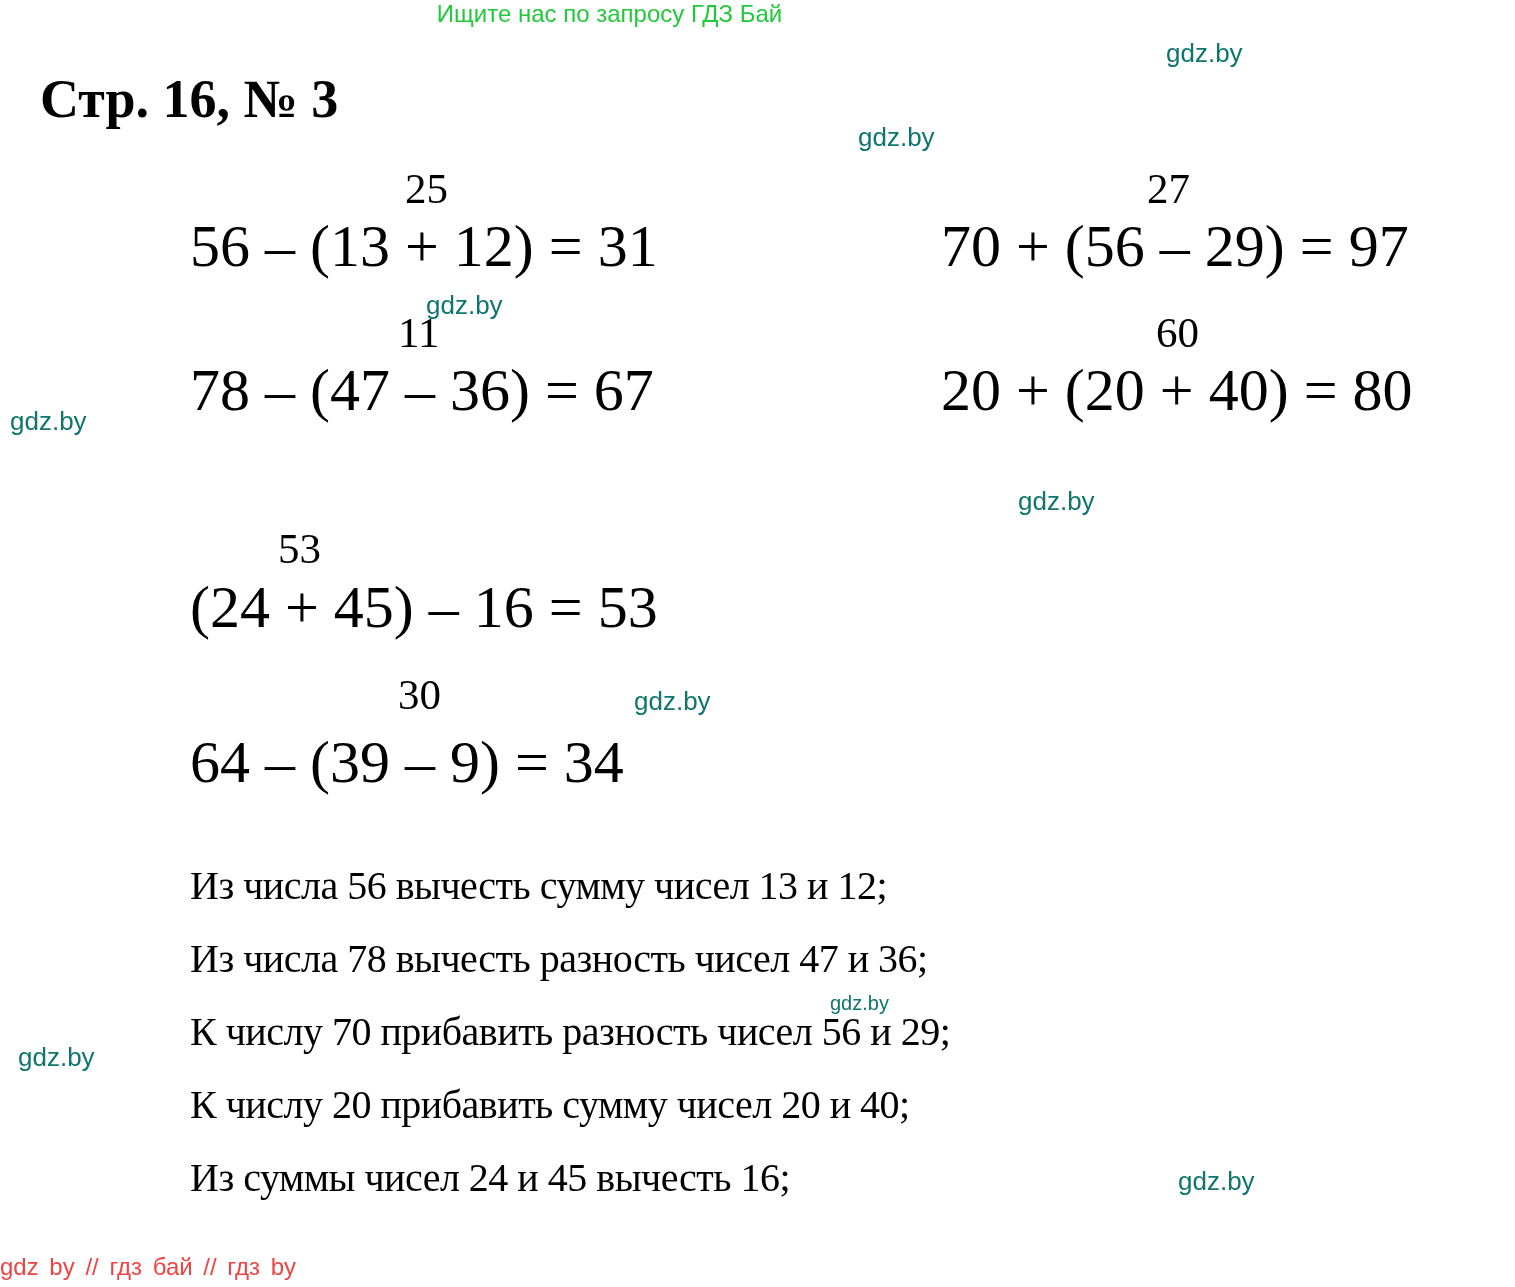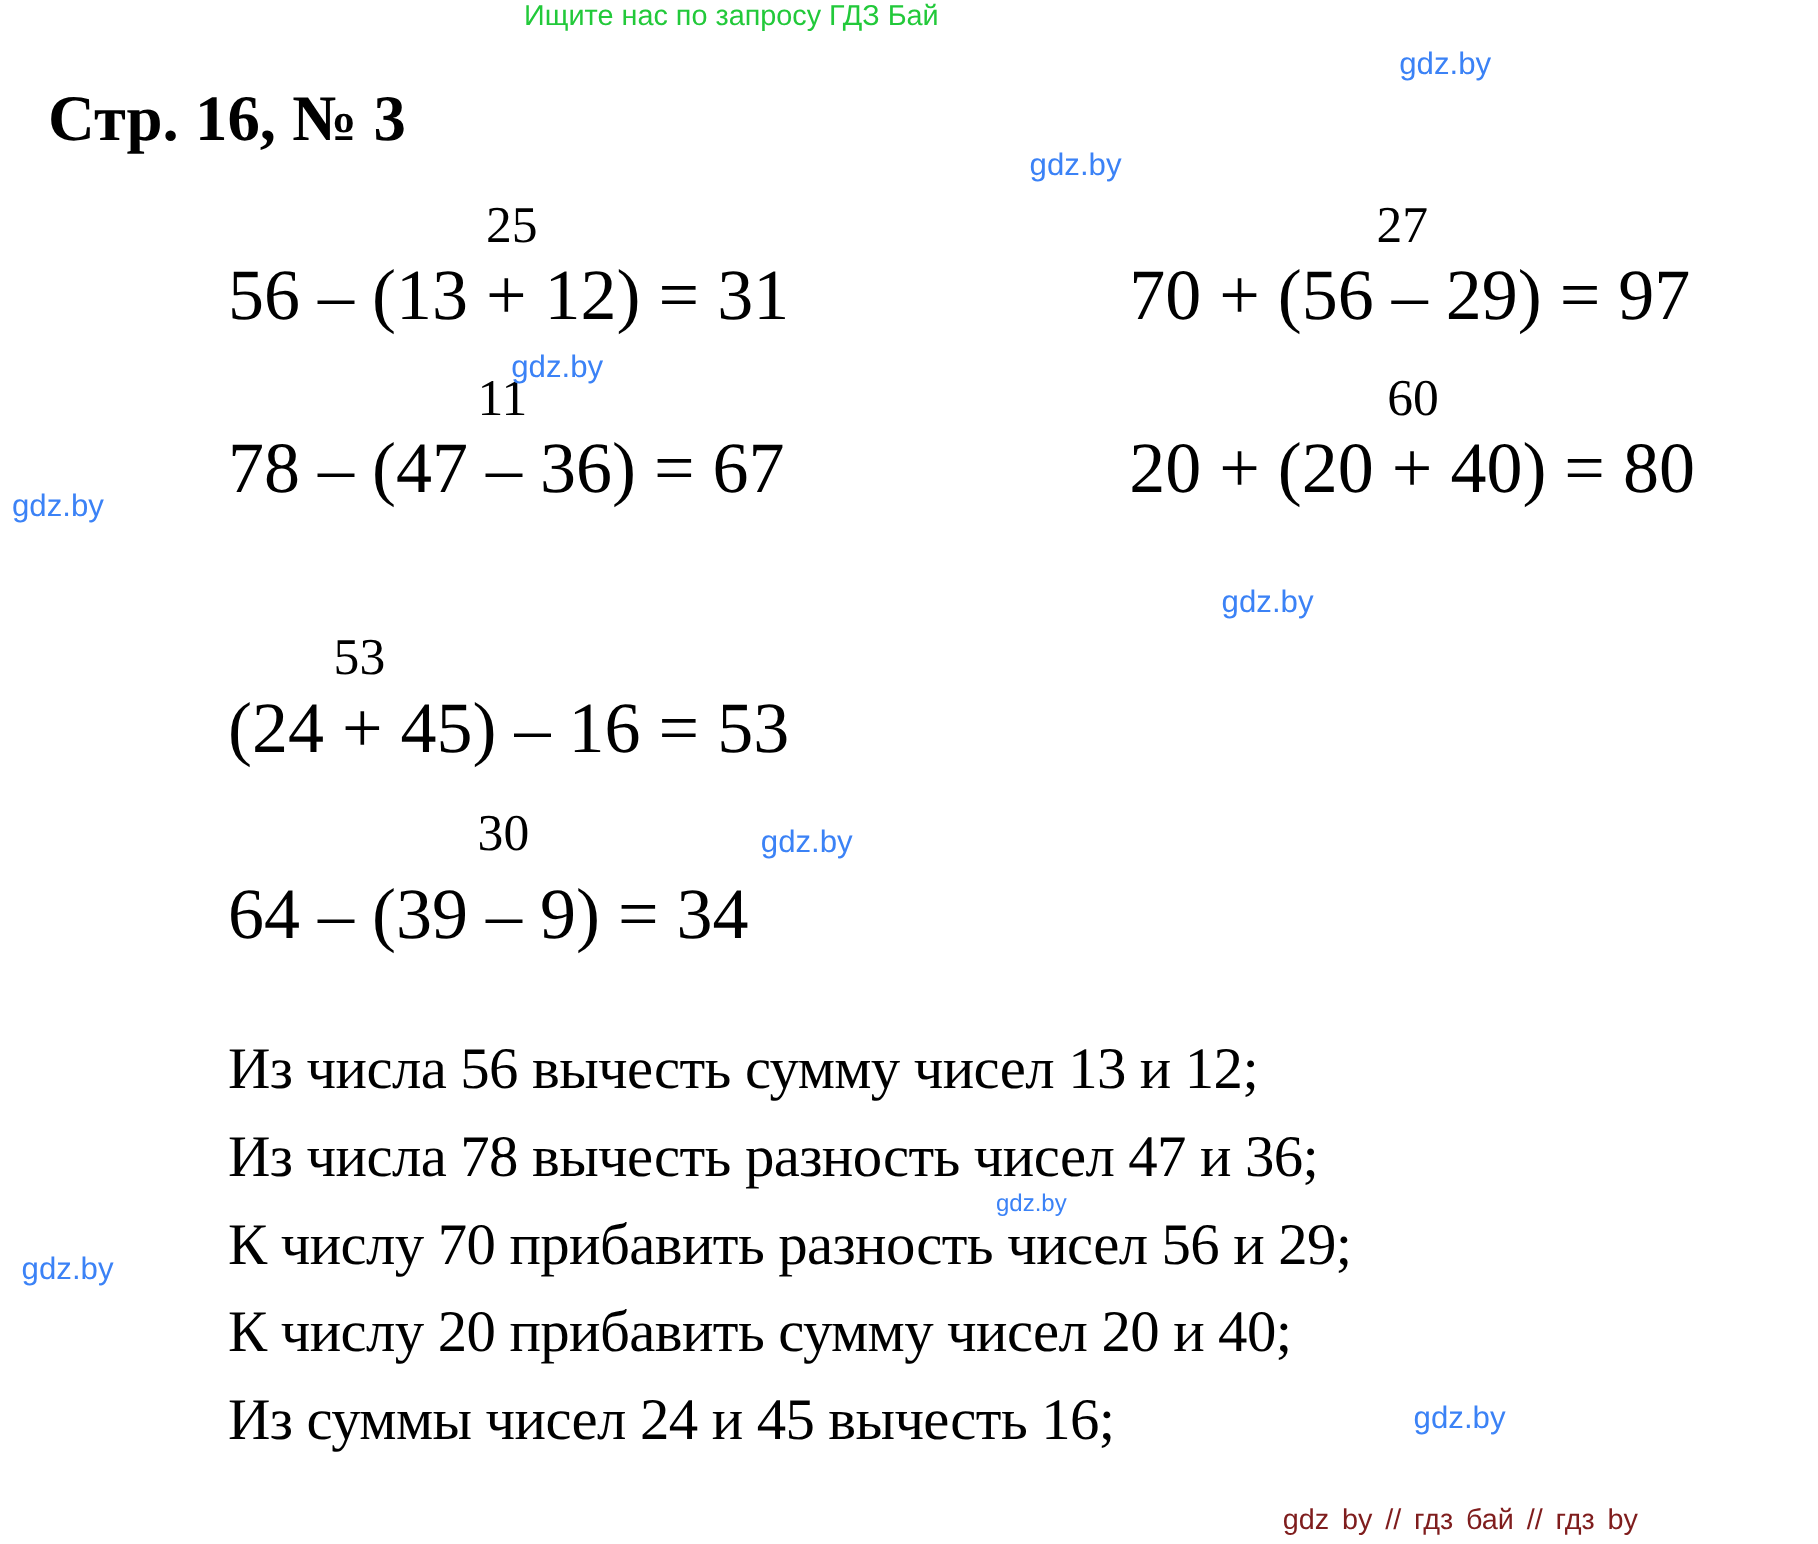--- a/index.html
+++ b/index.html
@@ -1,25 +1,25 @@
 <!DOCTYPE html>
 <html><head>
   <meta charset="utf-8">
   <style>
     html, body { margin: 0; padding: 0; background: #ffffff; }
     body { width: 1515px; height: 1287px; position: relative; overflow: hidden; }
     .abs { position: absolute; white-space: nowrap; }
     .banner { font-family: "Liberation Sans", sans-serif; font-size: 24px; color: #22c93a; left: 0; width: 1219px; text-align: center; top: 0px; }
     .title { font-family: "Liberation Serif", serif; font-weight: bold; font-size: 54px; color: #000; left: 40px; top: 68px; }
-    .wm { font-family: "Liberation Sans", sans-serif; font-size: 26px; color: #3b82f6; }
+    .wm { font-family: "Liberation Sans", sans-serif; font-size: 26px; color: #0f766e; }
     .wm-small { font-size: 20px; }
     .eq { font-family: "Liberation Serif", serif; font-size: 60px; color: #000; }
     .sup { font-family: "Liberation Serif", serif; font-size: 43px; color: #000; }
-    .txt { font-family: "Liberation Serif", serif; font-size: 49px; color: #000; letter-spacing: -0.5px; }
-    .footer { font-family: "Liberation Sans", sans-serif; font-size: 24px; color: #7f1d1d; left: 0; width: 1365px; text-align: right; top: 1253px; word-spacing: 4px; }
+    .txt { font-family: "Liberation Serif", serif; font-size: 40px; color: #000; letter-spacing: -0.5px; }
+    .footer { font-family: "Liberation Sans", sans-serif; font-size: 24px; color: #ef4444; left: 0; width: 1365px; text-align: left; top: 1253px; word-spacing: 4px; }
   </style>
 </head>
 <body>
 
 <div class="abs banner">Ищите нас по запросу ГДЗ Бай</div>
 
 <div class="abs title">Стр. 16, № 3</div>
 
 <div class="abs wm" style="left:1166px; top:38px;">gdz.by</div>
 <div class="abs wm" style="left:858px; top:122px;">gdz.by</div>

